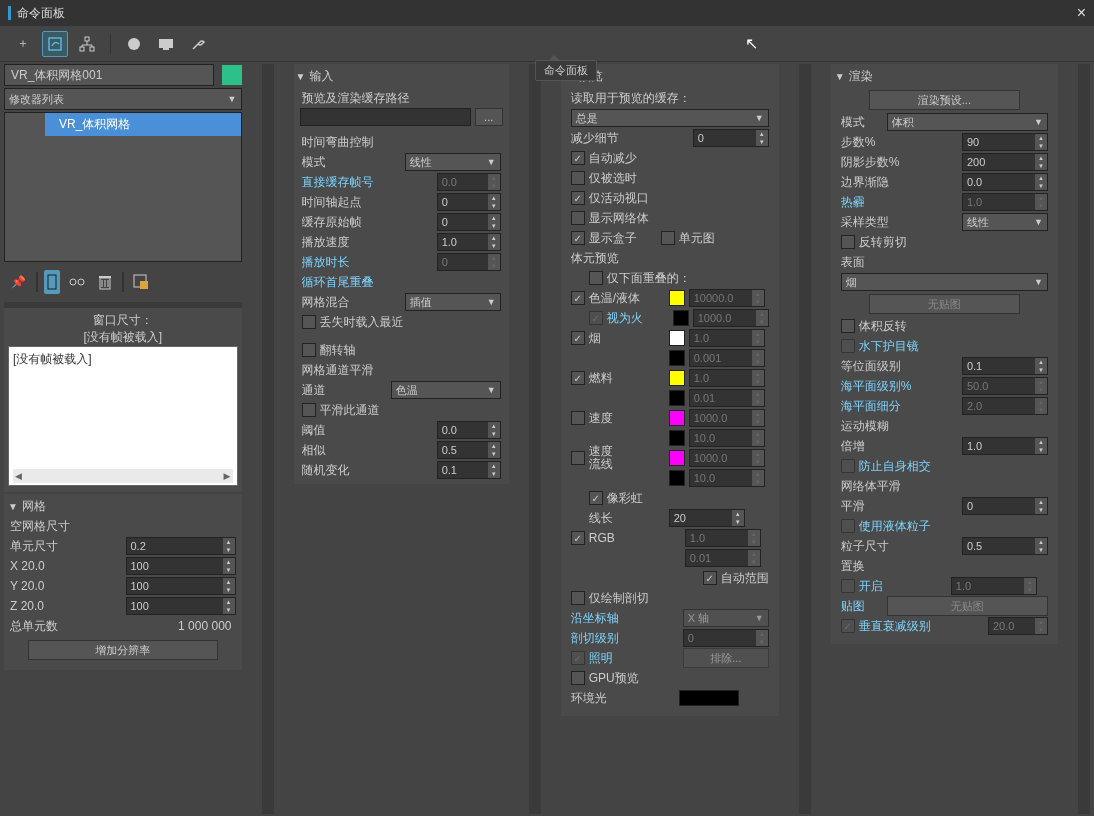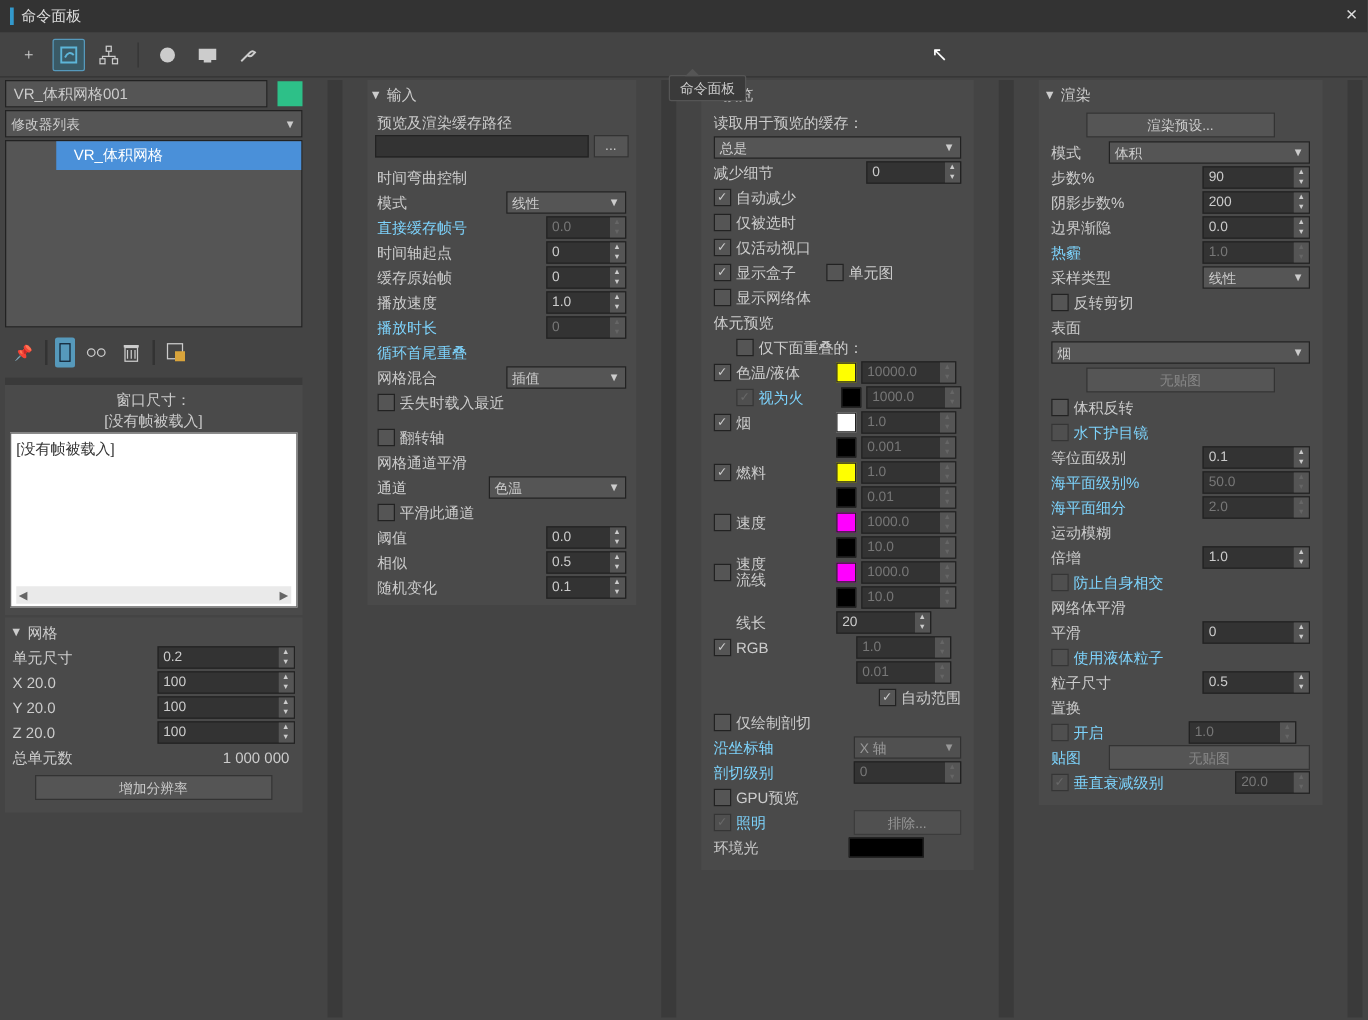--- a/index.html
+++ b/index.html
@@ -159,20 +159,23 @@
           </div>
       </div>
     </div>
 
     <div class="section">
       <div class="section-header">
           <span class="tri">▼</span>
           <span>网格</span>
         </div>
       <div class="proprow">
+          <span class="plabel">空网格尺寸</span>
+        </div>
+      <div class="proprow">
           <span class="plabel">单元尺寸</span>
           <div class="spinner" style="min-width:110px">
             <span class="sval">0.2</span>
             <span class="arrows">▲<br>▼</span>
           </div>
         </div>
       <div class="proprow">
           <span class="plabel">X  20.0</span>
           <div class="spinner" style="min-width:110px">
             <span class="sval">100</span>
@@ -352,28 +355,28 @@
           </div>
         <div class="proprow">
             <span class="checkbox"></span>
             <span class="plabel">仅被选时</span>
           </div>
         <div class="proprow">
             <span class="checkbox checked"></span>
             <span class="plabel">仅活动视口</span>
           </div>
         <div class="proprow">
+            <span class="checkbox"></span>
+            <span class="plabel">显示网络体</span>
+          </div>
+        <div class="proprow">
             <span class="checkbox checked"></span>
             <span class="plabel" style="flex:0 0 auto;margin-right:20px">显示盒子</span>
             <span class="checkbox"></span>
             <span class="plabel">单元图</span>
-          </div>
-        <div class="proprow">
-            <span class="checkbox"></span>
-            <span class="plabel">显示网络体</span>
           </div>
         <div class="proprow">
             <span class="plabel">体元预览</span>
           </div>
         <div class="proprow">
             <span style="width:14px"></span>
             <span class="checkbox"></span>
             <span class="plabel">仅下面重叠的：</span>
           </div>
         <div class="proprow">
@@ -458,20 +461,25 @@
         <div class="proprow">
             <span style="width:94px"></span>
             <div class="swatch-sm" style="background:#000"></div>
             <div class="spinner">
               <span class="sval dim">10.0</span>
               <span class="arrows dim">▲<br>▼</span>
             </div>
           </div>
         <div class="proprow">
             <span style="width:14px"></span>
+            <span class="checkbox checked"></span>
+            <span class="plabel">像彩虹</span>
+          </div>
+        <div class="proprow">
+            <span style="width:14px"></span>
             <span class="plabel" style="flex:0 0 76px">线长</span>
             <div class="spinner">
               <span class="sval">20</span>
               <span class="arrows">▲<br>▼</span>
             </div>
           </div>
         <div class="proprow">
             <span class="checkbox checked"></span>
             <span class="plabel" style="flex:0 0 92px">RGB</span>
             <div class="spinner">
@@ -502,27 +510,27 @@
             </div>
           </div>
         <div class="proprow">
             <span class="plabel dim-text">剖切级别</span>
             <div class="spinner" style="min-width:86px">
               <span class="sval dim">0</span>
               <span class="arrows dim">▲<br>▼</span>
             </div>
           </div>
         <div class="proprow">
-            <span class="checkbox"></span>
-            <span class="plabel">GPU预览</span>
-          </div>
-        <div class="proprow">
             <span class="checkbox dim checked"></span>
             <span class="plabel dim-text" style="flex:0 0 90px">照明</span>
             <div class="btn" style="flex:1;opacity:0.6">排除...</div>
+          </div>
+        <div class="proprow">
+            <span class="checkbox"></span>
+            <span class="plabel">GPU预览</span>
           </div>
         <div class="proprow">
             <span class="plabel" style="flex:0 0 104px">环境光</span>
             <div class="swatch-sm" style="background:#000;width:60px"></div>
           </div>
       </div>
     </div>
   </div>
 
   <div class="scroll-margin"></div>

